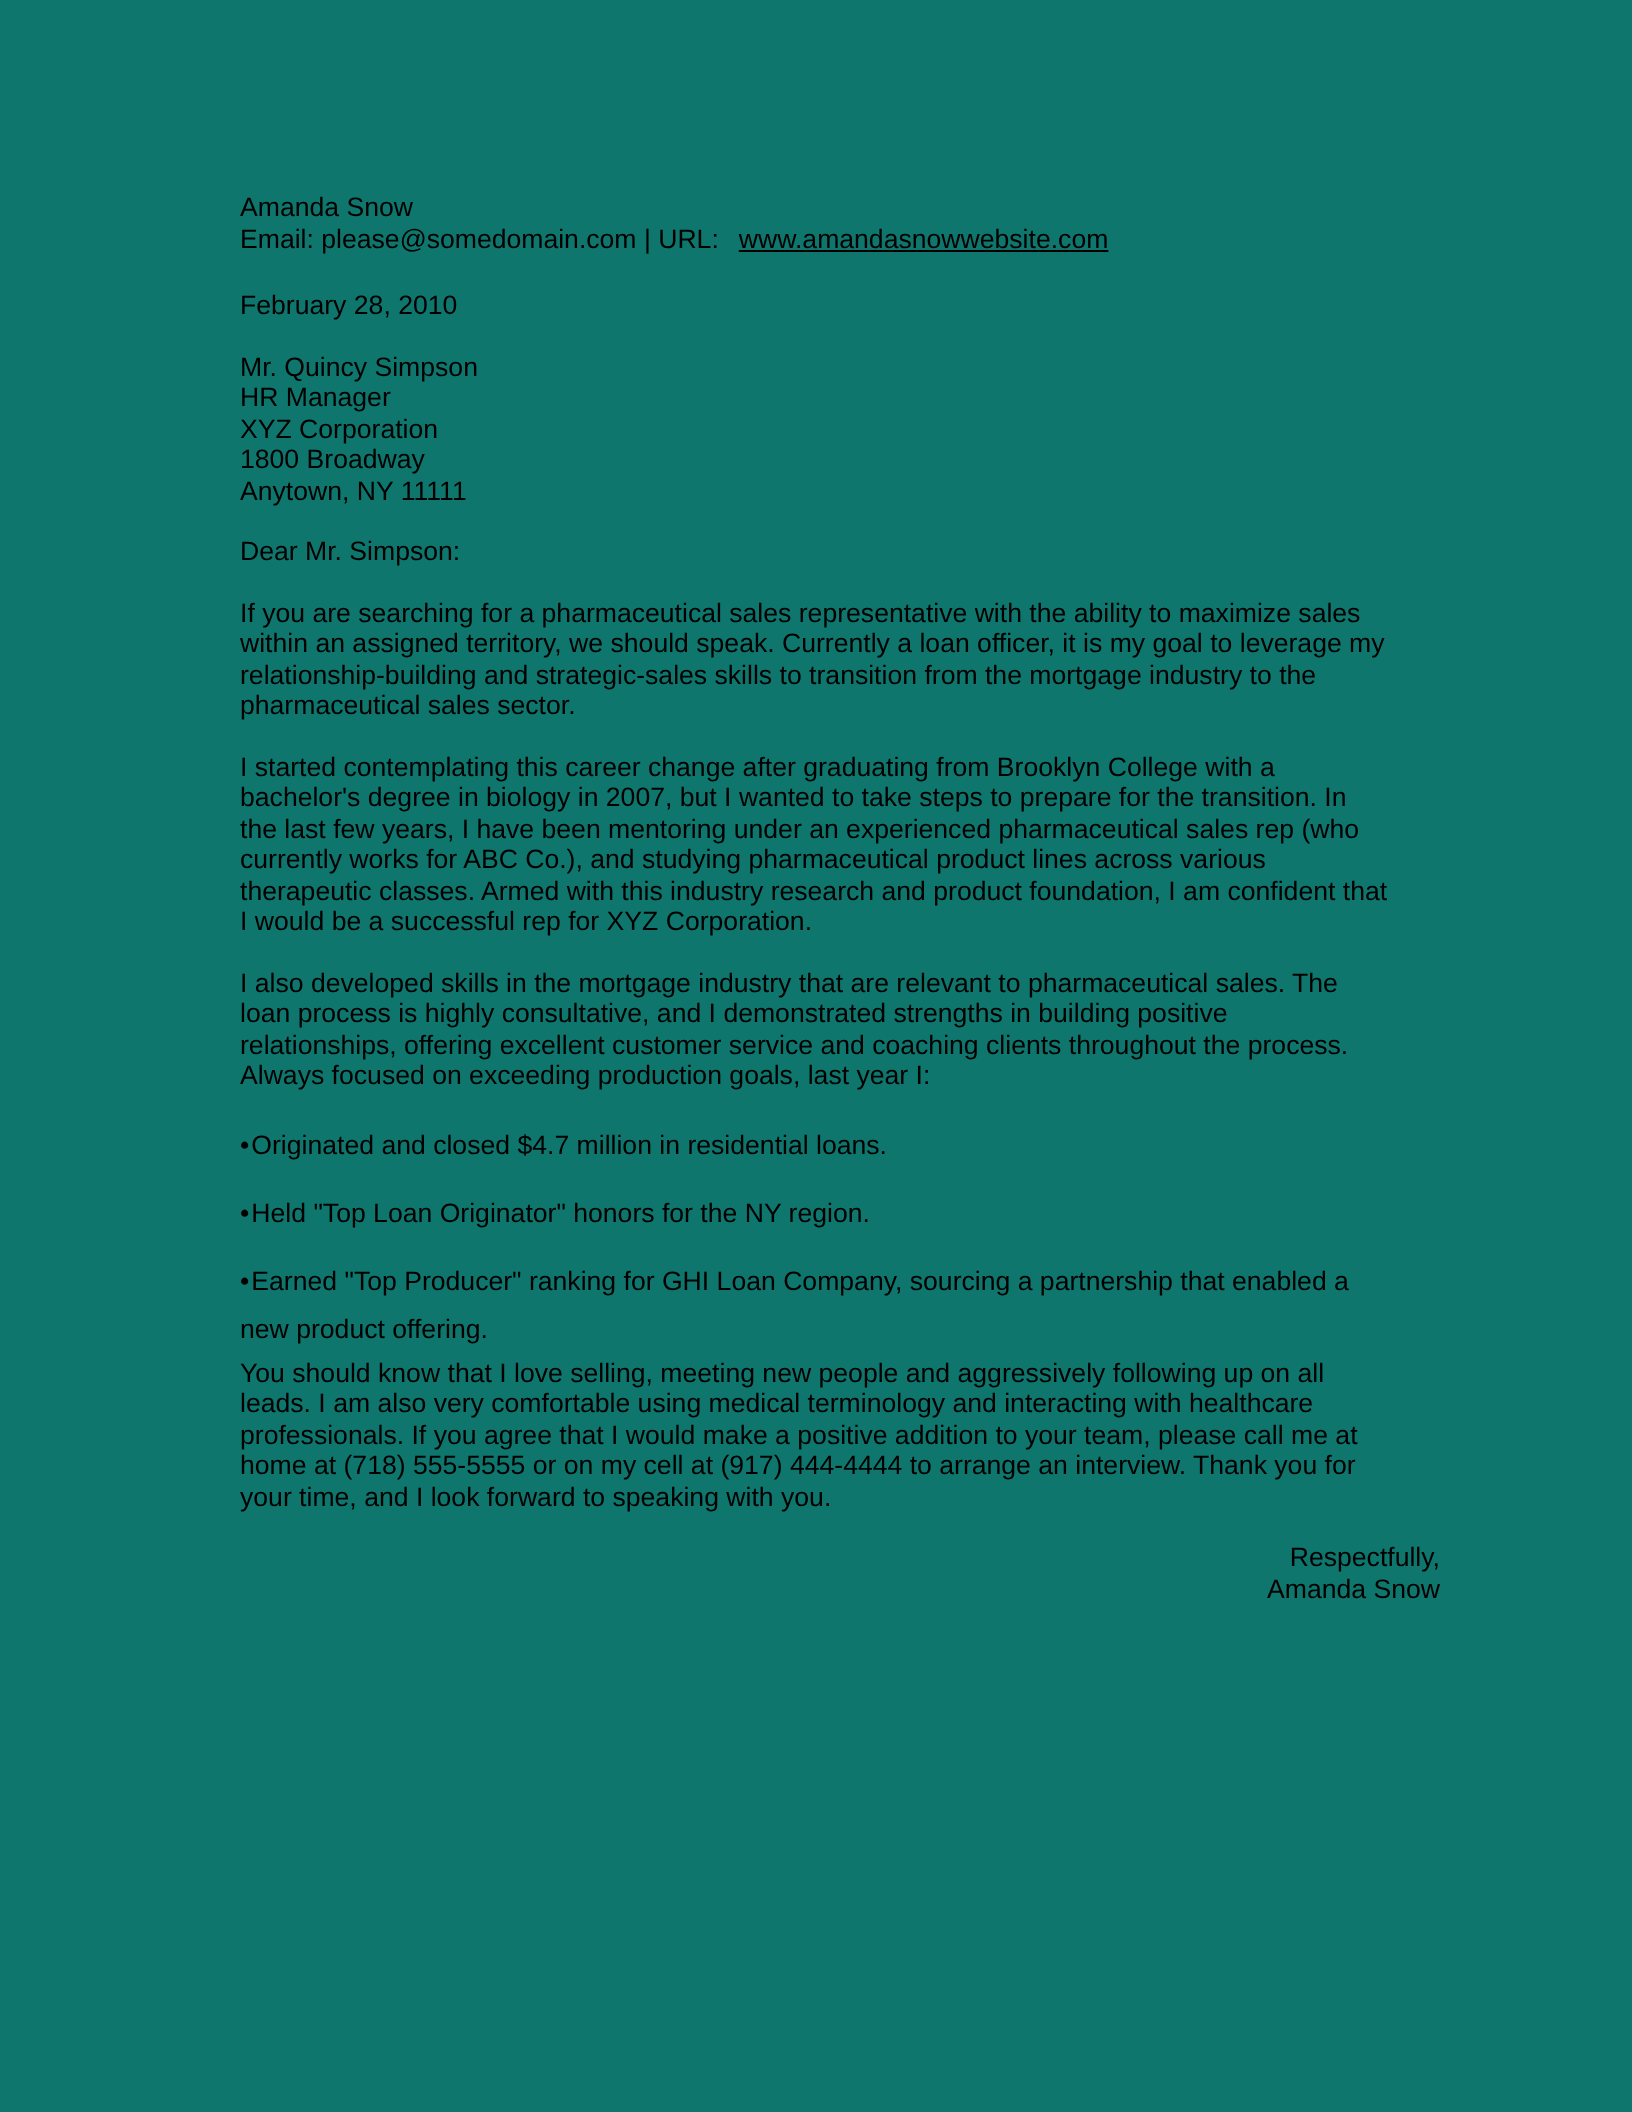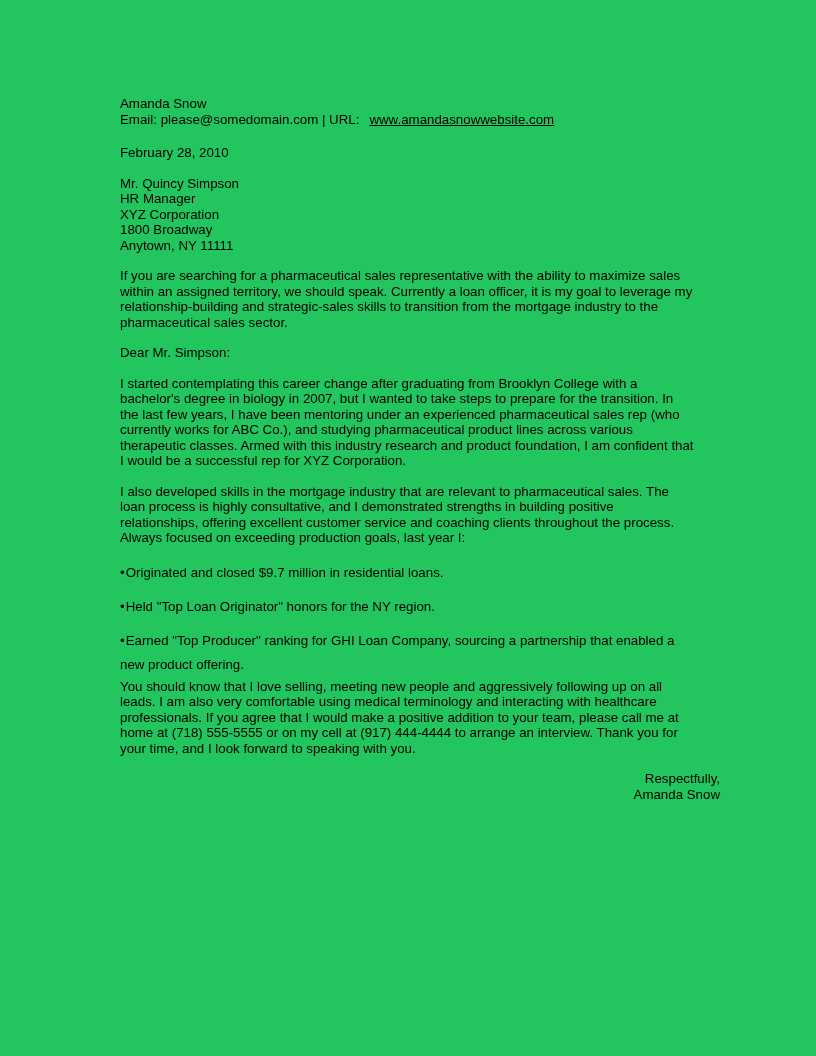--- a/index.html
+++ b/index.html
@@ -4,21 +4,21 @@
 <style>
   html, body {
     margin: 0;
     padding: 0;
     background: #ffffff;
   }
   .page {
     position: relative;
     width: 816px;
     height: 1056px;
-    background: #22c55e;
+    background: #0f766e;
     overflow: hidden;
   }
   .content {
     position: absolute;
     left: 120px;
     top: 96px;
     width: 600px;
     font-family: "Liberation Sans", "DejaVu Sans", sans-serif;
     font-size: 13.3px;
     line-height: 15.5px;
@@ -57,42 +57,42 @@
     </div>
 
     <div class="block">February 28, 2010</div>
 
     <div class="block prelines">Mr. Quincy Simpson
 HR Manager
 XYZ Corporation
 1800 Broadway
 Anytown, NY 11111</div>
 
+    <div class="block">Dear Mr. Simpson:</div>
+
     <div class="block prelines">If you are searching for a pharmaceutical sales representative with the ability to maximize sales
 within an assigned territory, we should speak. Currently a loan officer, it is my goal to leverage my
 relationship-building and strategic-sales skills to transition from the mortgage industry to the
 pharmaceutical sales sector.</div>
-
-    <div class="block">Dear Mr. Simpson:</div>
 
     <div class="block prelines">I started contemplating this career change after graduating from Brooklyn College with a
 bachelor's degree in biology in 2007, but I wanted to take steps to prepare for the transition. In
 the last few years, I have been mentoring under an experienced pharmaceutical sales rep (who
 currently works for ABC Co.), and studying pharmaceutical product lines across various
 therapeutic classes. Armed with this industry research and product foundation, I am confident that
 I would be a successful rep for XYZ Corporation.</div>
 
     <div class="block prelines">I also developed skills in the mortgage industry that are relevant to pharmaceutical sales. The
 loan process is highly consultative, and I demonstrated strengths in building positive
 relationships, offering excellent customer service and coaching clients throughout the process.
 Always focused on exceeding production goals, last year I:</div>
 
     <div class="bullets">
       <div class="bullet-item">
-        <span class="bullet-marker">•</span><span class="prelines">Originated and closed $9.7 million in residential loans.</span>
+        <span class="bullet-marker">•</span><span class="prelines">Originated and closed $4.7 million in residential loans.</span>
       </div>
       <div class="bullet-item">
         <span class="bullet-marker">•</span><span class="prelines">Held "Top Loan Originator" honors for the NY region.</span>
       </div>
       <div class="bullet-item">
         <span class="bullet-marker">•</span><span class="prelines">Earned "Top Producer" ranking for GHI Loan Company, sourcing a partnership that enabled a
 new product offering.</span>
       </div>
     </div>
 

